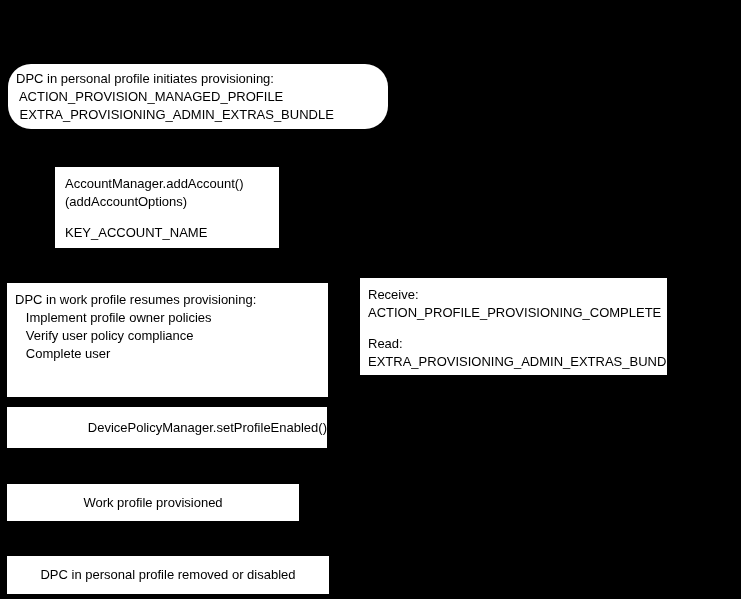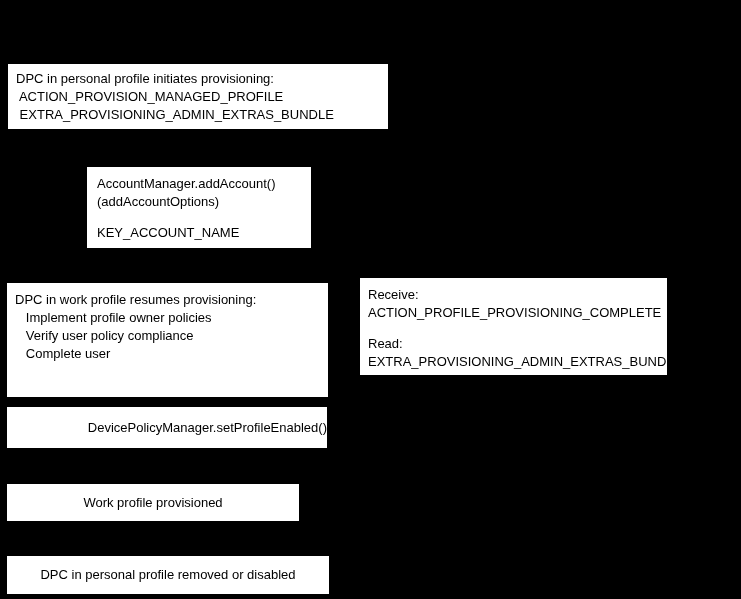--- a/index.html
+++ b/index.html
@@ -25,22 +25,22 @@
   }
   .box .line { white-space: pre; }
   .gap { margin-top: 13px; }
   .center {
     display: flex;
     align-items: center;
     justify-content: center;
     text-align: center;
   }
 
-  .box-initiate      { left: 8px;   top: 64px;  width: 380px; height: 65px; padding: 6px 8px; }
-  .box-add-account   { left: 55px;  top: 167px; width: 224px; height: 81px; padding: 8px 10px; margin-left: 32px; }
+  .box-initiate      { left: 8px;   top: 64px;  width: 380px; height: 65px; padding: 6px 8px; border-radius: 23px; }
+  .box-add-account   { left: 55px;  top: 167px; width: 224px; height: 81px; padding: 8px 10px; }
   .box-resume        { left: 7px;   top: 283px; width: 321px; height: 114px; padding: 8px 8px; }
   .box-receive       { left: 360px; top: 278px; width: 307px; height: 97px; padding: 8px 8px; }
   .box-set-enabled   { left: 7px;   top: 407px; width: 320px; height: 41px; justify-content: flex-end; }
   .box-provisioned   { left: 7px;   top: 484px; width: 292px; height: 37px; }
   .box-removed       { left: 7px;   top: 556px; width: 322px; height: 38px; }
 </style>
 </head>
 <body>
 
 <div class="canvas">

